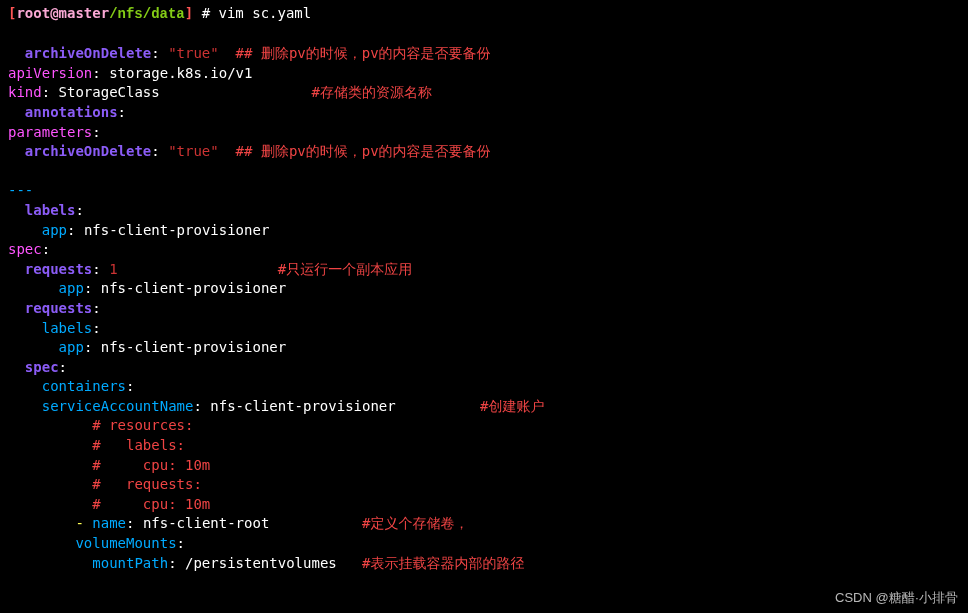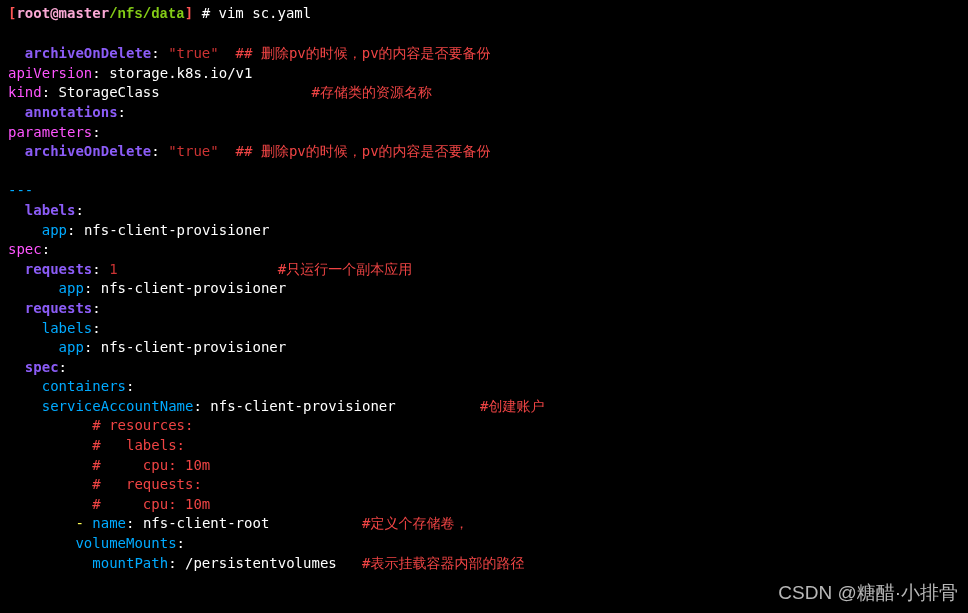--- a/index.html
+++ b/index.html
@@ -28,21 +28,21 @@
     .val-num { color: #cc3333; }
     .val-plain { color: #ffffff; }
     .comment { color: #ef4444; }
     .dash { color: #ffff55; }
     .sep { color: #00aaff; }
     .watermark {
       position: absolute;
       bottom: 6px;
       right: 10px;
       color: #ccc;
-      font-size: 19px;
+      font-size: 13px;
       opacity: 0.9;
       font-family: sans-serif;
     }
   </style>
 </head>
 <body>
 
 <div id="terminal">
     <div class="line"><span class="prompt-bracket">[</span><span class="prompt-user">root@master</span><span class="prompt-path">/nfs/data</span><span class="prompt-bracket">]</span><span class="prompt-cmd"> # </span><span class="prompt-cmd">vim sc.yaml</span></div>
     <div class="line">&nbsp;</div>

